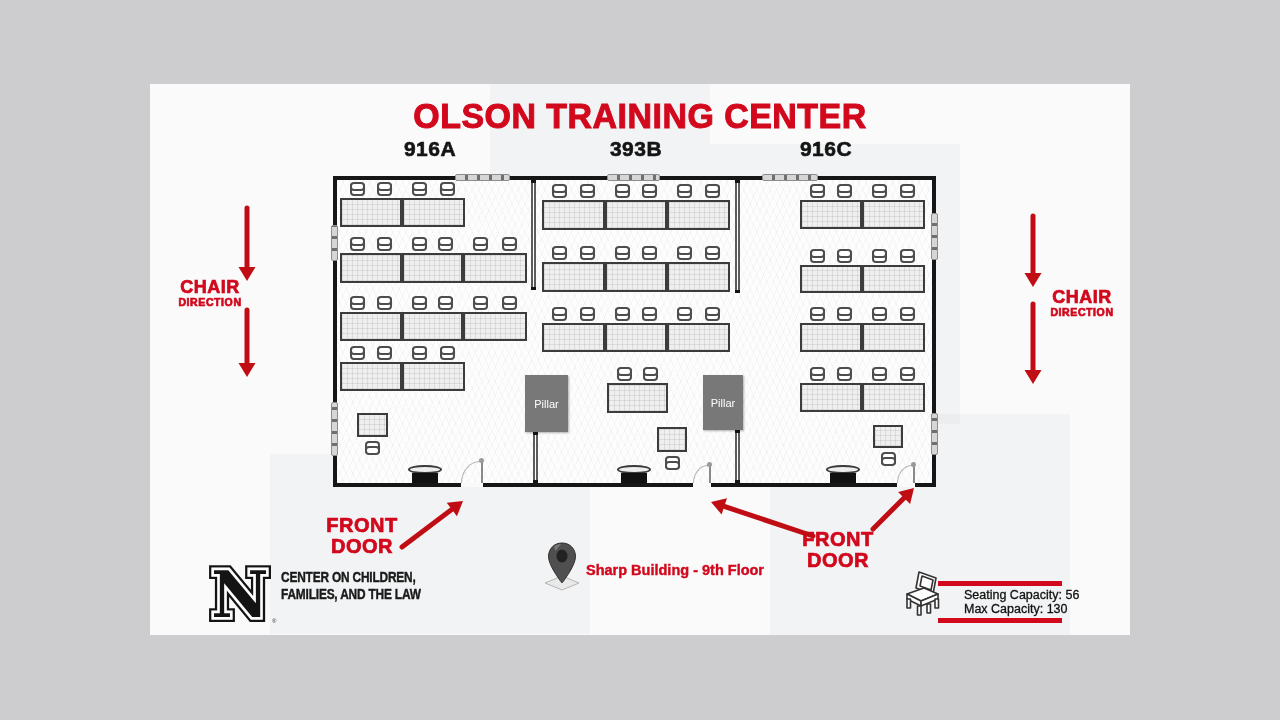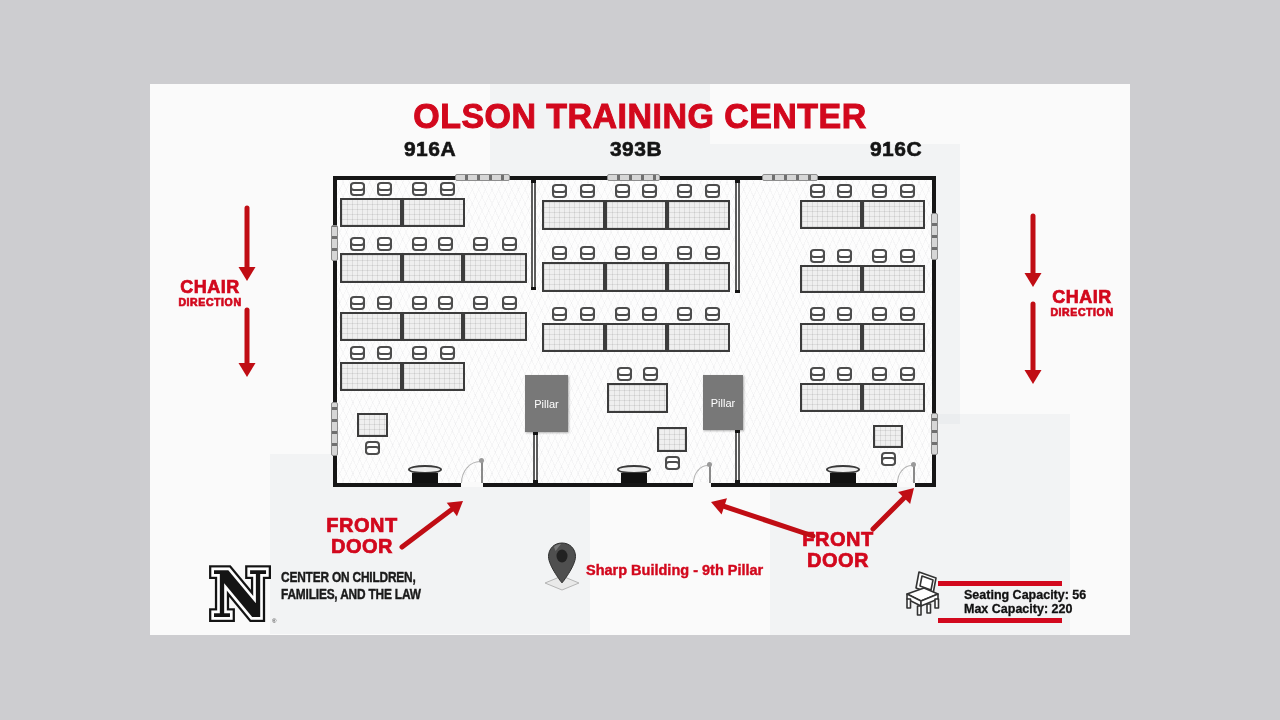--- a/index.html
+++ b/index.html
@@ -75,41 +75,41 @@
 
   .loc-label { position:absolute; color:var(--red); font-weight:bold; font-size:14.5px;
                -webkit-text-stroke:0.4px var(--red); }
 
   .org-text { position:absolute; color:#1a1a1a; font-weight:bold; font-size:13.5px;
               line-height:15px; letter-spacing:-0.2px; transform:scale(0.88,1.12);
               transform-origin:left top; -webkit-text-stroke:0.4px #1a1a1a; }
 
   .cap-group { position:absolute; }
   .cap-bar { position:absolute; height:5px; background:var(--red); }
-  .cap-text { position:absolute; color:#111; font-weight:bold; font-size:12.5px;
+  .cap-text { position:absolute; color:#111; font-weight:normal; font-size:12.5px;
               line-height:14px; -webkit-text-stroke:0.3px #111; white-space:nowrap;padding-left:24px; }
 
   svg.overlay { position:absolute; left:0; top:0; pointer-events:none; }
   .logo-reg { position:absolute; font-size:6px; color:#333; }
 </style>
 </head>
 <body>
 
 <div class="slide">
 
   <div class="bg-rect" style="left:340px;top:0;width:220px;height:190px"></div>
   <div class="bg-rect" style="left:560px;top:60px;width:250px;height:280px"></div>
   <div class="bg-rect" style="left:120px;top:370px;width:320px;height:180px"></div>
   <div class="bg-rect" style="left:620px;top:330px;width:300px;height:221px"></div>
 
   <div class="title">OLSON TRAINING CENTER</div>
 
   <div class="room-label" style="left:280px">916A</div>
   <div class="room-label" style="left:486px">393B</div>
-  <div class="room-label" style="left:746px">916C</div>
+  <div class="room-label" style="left:676px">916C</div>
 
   <div class="plan" id="plan">
       <div class="ttable" style="left: 3px; top: 18px; width: 62px; height: 29px;"></div>
       <div class="chair" style="left: 12.86px; top: 3px;"></div>
       <div class="chair" style="left: 40.14px; top: 3px;"></div>
       <div class="ttable" style="left: 65px; top: 18px; width: 63px; height: 29px;"></div>
       <div class="chair" style="left: 75.14px; top: 3px;"></div>
       <div class="chair" style="left: 102.86px; top: 3px;"></div>
       <div class="ttable" style="left: 3px; top: 73px; width: 62px; height: 30px;"></div>
       <div class="chair" style="left: 12.86px; top: 58px;"></div>
@@ -254,21 +254,21 @@
     <span class="l1">FRONT</span>
     <span class="l2">DOOR</span>
   </div>
 
   <svg class="overlay" style="left:391px;top:457px" width="42" height="52" viewBox="0 0 42 52">
     <polygon points="21,49 38,42 21,35 4,42" fill="#e9e9e9" stroke="#b5b5b5" stroke-width="1"></polygon>
     <path d="M21 2 C13 2 7.5 8 7.5 15.5 C7.5 25 21 42 21 42 C21 42 34.5 25 34.5 15.5 C34.5 8 29 2 21 2 Z" fill="#4f4f4f" stroke="#2e2e2e" stroke-width="1"></path>
     <ellipse cx="21" cy="15" rx="5.5" ry="6.5" fill="#222"></ellipse>
     <path d="M13 6 C15 3.5 18 2.8 20 3 L14.5 10 Z" fill="#8a8a8a" opacity="0.7"></path>
   </svg>
-  <div class="loc-label" style="left:436px;top:478px">Sharp Building - 9th Pillar</div>
+  <div class="loc-label" style="left:436px;top:478px">Sharp Building - 9th Floor</div>
 
   <svg class="overlay" style="left:56px;top:478px" width="68" height="66" viewBox="0 0 100 100">
     <g font-family="DejaVu Serif, serif" font-weight="bold" font-size="95" text-anchor="middle">
       <text x="50" y="83" fill="none" stroke="#141414" stroke-width="15">N</text>
       <text x="50" y="83" fill="none" stroke="#ffffff" stroke-width="8">N</text>
       <text x="50" y="83" fill="#141414">N</text>
     </g>
   </svg>
   <div class="logo-reg" style="left:122px;top:534px">®</div>
   <div class="org-text" style="left:131px;top:485px">
@@ -285,21 +285,21 @@
         <polygon points="5,26 5,31 19,38 19,33"></polygon>
         <polygon points="19,33 36,26 36,31 19,38"></polygon>
         <rect x="5" y="31" width="3.5" height="9"></rect>
         <rect x="15.5" y="38" width="3.5" height="9"></rect>
         <rect x="25" y="36" width="3.5" height="9"></rect>
         <rect x="33" y="31" width="3.5" height="9"></rect>
       </g>
     </svg>
     <div class="cap-bar" style="left:36px;top:15px;width:124px"></div>
     <div class="cap-text" style="left:38px;top:22px">Seating Capacity: 56</div>
-    <div class="cap-text" style="left:38px;top:36px">Max Capacity: 220</div>
+    <div class="cap-text" style="left:38px;top:36px">Max Capacity: 130</div>
     <div class="cap-bar" style="left:36px;top:52px;width:124px"></div>
   </div>
 
   <svg class="overlay" id="arrow-layer" width="980" height="551" viewBox="0 0 980 551">
       <line x1="97" y1="124" x2="97" y2="186" stroke="#c00d14" stroke-width="5" stroke-linecap="round"></line>
       <polygon points="97,197 88.5,183 105.5,183" fill="#c00d14"></polygon>
       <line x1="97" y1="226" x2="97" y2="282" stroke="#c00d14" stroke-width="5" stroke-linecap="round"></line>
       <polygon points="97,293 88.5,279 105.5,279" fill="#c00d14"></polygon>
       <line x1="883" y1="132" x2="883" y2="192" stroke="#c00d14" stroke-width="5" stroke-linecap="round"></line>
       <polygon points="883,203 874.5,189 891.5,189" fill="#c00d14"></polygon>

